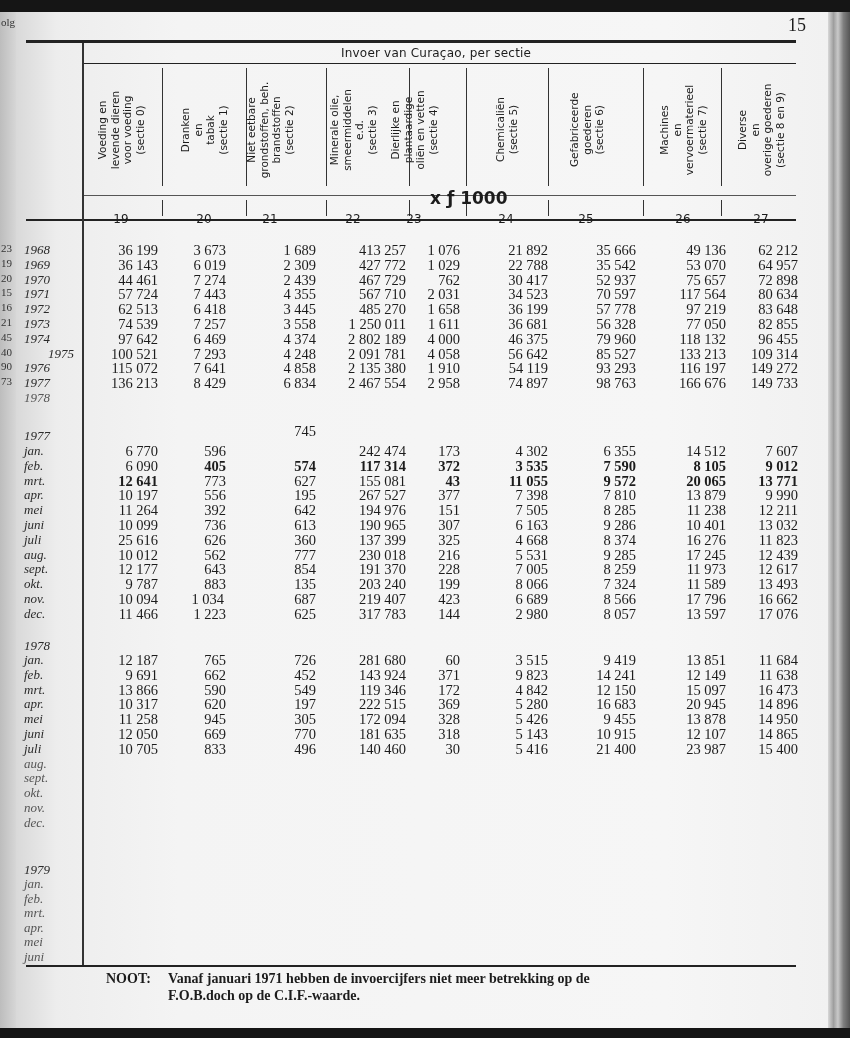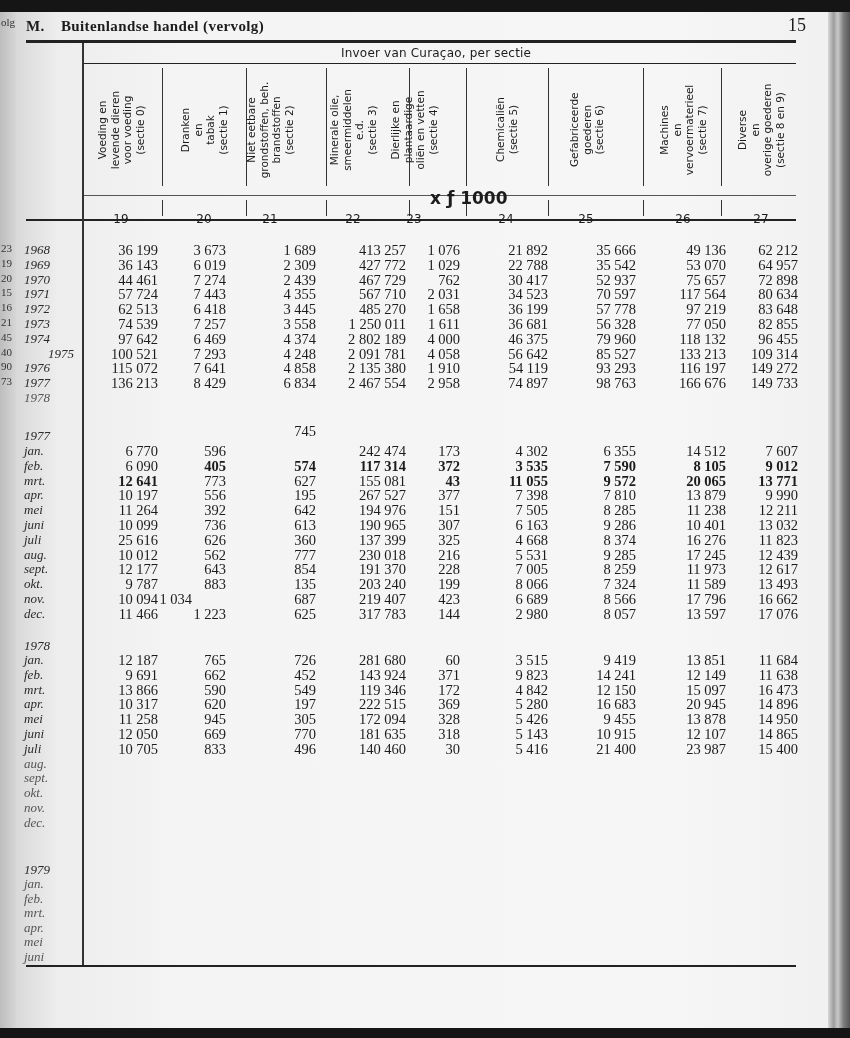--- a/index.html
+++ b/index.html
@@ -81,24 +81,20 @@
     <span class="frag" style="top: 289.2px;">16</span>
     <span class="frag" style="top: 304px;">21</span>
     <span class="frag" style="top: 318.8px;">45</span>
     <span class="frag" style="top: 333.6px;">40</span>
     <span class="frag" style="top: 348.4px;">90</span>
     <span class="frag" style="top: 363.2px;">73</span>
   </div>
 <div class="right-edge"></div>
 
 <div class="page">
-  <div class="page-title">
-    <span class="m">M.</span>
-    <span>Buitenlandse handel (vervolg)</span>
-  </div>
   <div class="page-number">15</div>
 
   <div class="rule" style="left:10px;top:28px;width:770px;height:3px;"></div>
   <div class="rule" style="left:67px;top:51px;width:713px;height:1px;"></div>
   <div class="rule" style="left:67px;top:183px;width:713px;height:1px;background:#555;"></div>
   <div class="rule" style="left:10px;top:207px;width:770px;height:2px;"></div>
   <div class="rule" style="left:10px;top:953px;width:770px;height:2px;"></div>
   <div class="vthick" style="left:66px;top:31px;height:922px;"></div>
 
   <div class="group-header">Invoer van Curaçao, per sectie</div>
@@ -400,21 +396,21 @@
       <div class="cell" style="top: 564.2px; right: 602px;">883</div>
       <div class="cell" style="top: 564.2px; right: 512px;">135</div>
       <div class="cell" style="top: 564.2px; right: 422px;">203 240</div>
       <div class="cell" style="top: 564.2px; right: 368px;">199</div>
       <div class="cell" style="top: 564.2px; right: 280px;">8 066</div>
       <div class="cell" style="top: 564.2px; right: 192px;">7 324</div>
       <div class="cell" style="top: 564.2px; right: 102px;">11 589</div>
       <div class="cell" style="top: 564.2px; right: 30px;">13 493</div>
       <div class="row-label" style="top: 579px;">nov.</div>
       <div class="cell" style="top: 579px; right: 670px;">10 094</div>
-      <div class="cell" style="top: 579px; right: 636px;">1 034</div>
+      <div class="cell" style="top: 579px; right: 604px;">1 034</div>
       <div class="cell" style="top: 579px; right: 512px;">687</div>
       <div class="cell" style="top: 579px; right: 422px;">219 407</div>
       <div class="cell" style="top: 579px; right: 368px;">423</div>
       <div class="cell" style="top: 579px; right: 280px;">6 689</div>
       <div class="cell" style="top: 579px; right: 192px;">8 566</div>
       <div class="cell" style="top: 579px; right: 102px;">17 796</div>
       <div class="cell" style="top: 579px; right: 30px;">16 662</div>
       <div class="row-label" style="top: 593.8px;">dec.</div>
       <div class="cell" style="top: 593.8px; right: 670px;">11 466</div>
       <div class="cell" style="top: 593.8px; right: 602px;">1 223</div>
@@ -503,15 +499,19 @@
       <div class="row-label dim" style="top: 802.8px;">dec.</div>
       <div class="row-label" style="top: 850px;">1979</div>
       <div class="row-label dim" style="top: 864px;">jan.</div>
       <div class="row-label dim" style="top: 878.6px;">feb.</div>
       <div class="row-label dim" style="top: 893.2px;">mrt.</div>
       <div class="row-label dim" style="top: 907.8px;">apr.</div>
       <div class="row-label dim" style="top: 922.4px;">mei</div>
       <div class="row-label dim" style="top: 937px;">juni</div>
     </div>
 
+  <div class="note">
+    <span class="label">NOOT:</span><span>Vanaf januari 1971 hebben de invoercijfers niet meer betrekking op de</span>
+    <div class="line2">F.O.B.doch op de C.I.F.-waarde.</div>
+  </div>
 </div>
 
 <div class="bottom-band"></div>
 
 </body></html>

